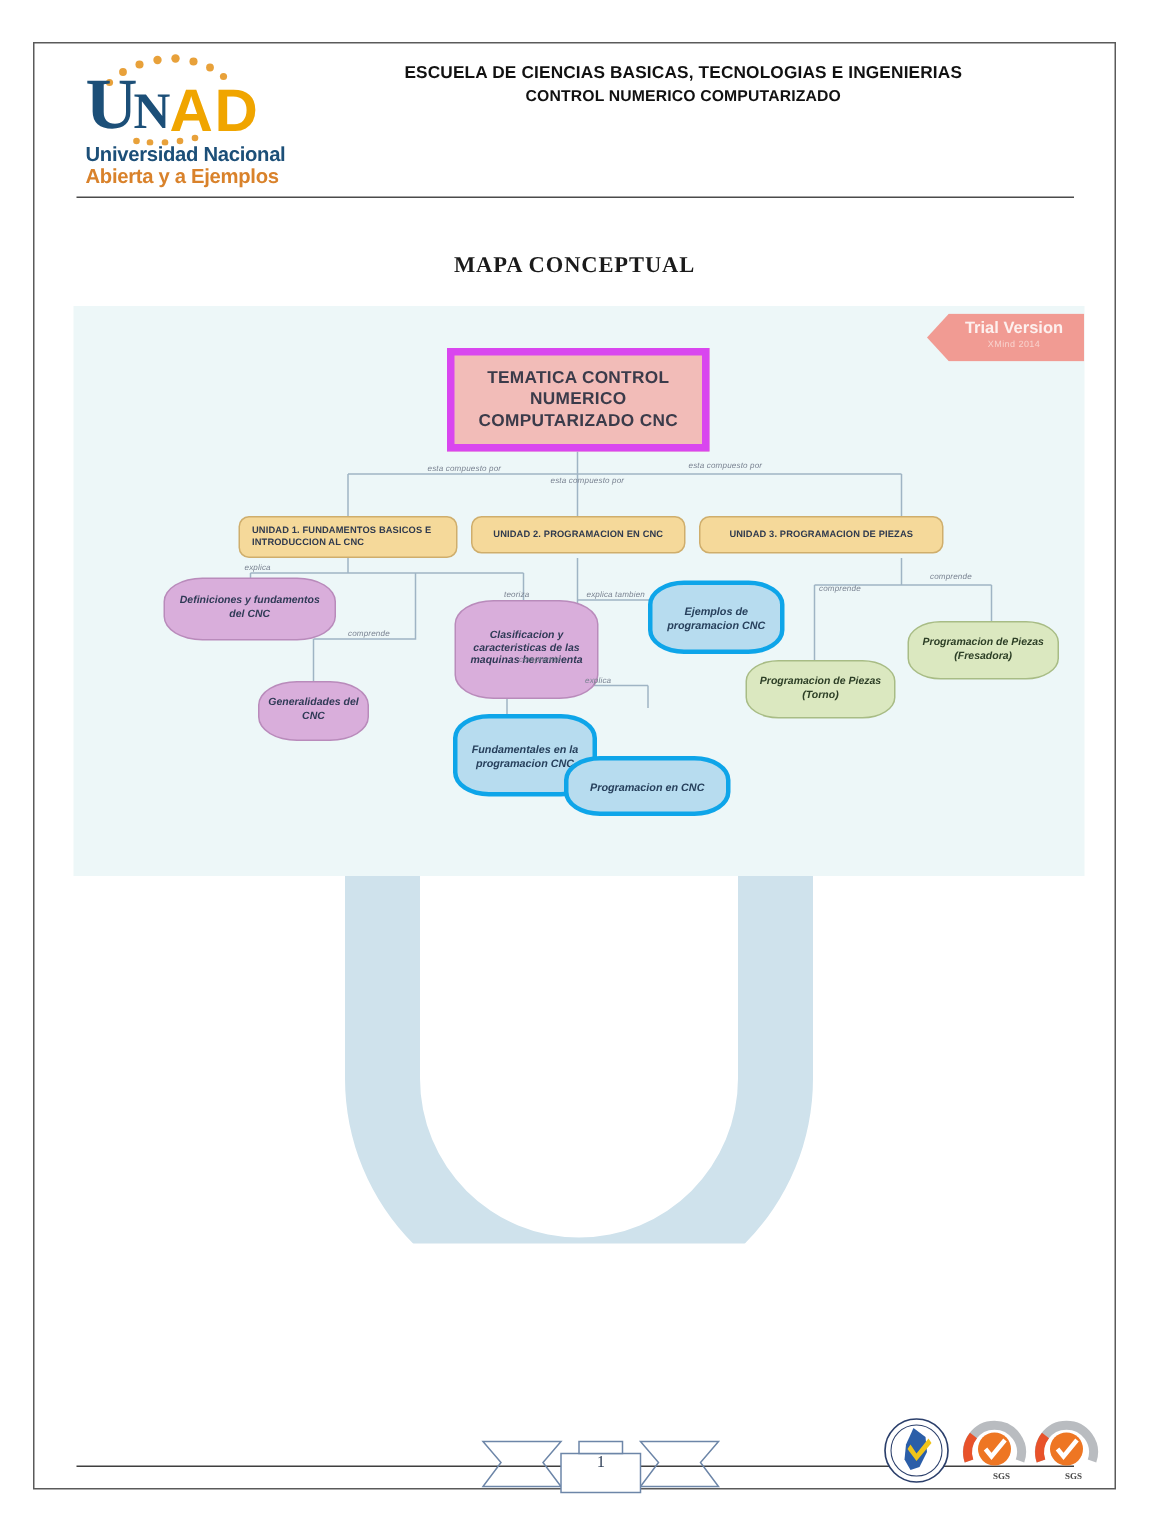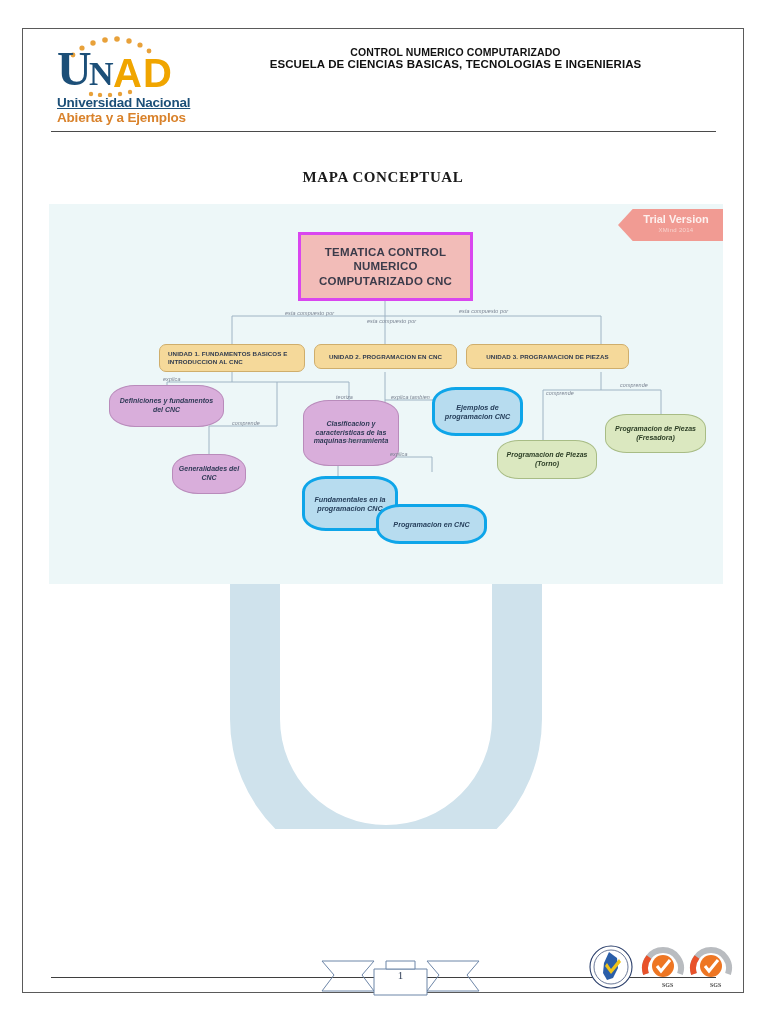--- a/index.html
+++ b/index.html
@@ -48,21 +48,20 @@
     width: 136px; height: 52px;
   }
   .logo-l1 {
     position: absolute;
     left: 6px; top: 62px;
     font-size: 13.5px;
     font-weight: bold;
     color: #1c4f78;
     letter-spacing: -0.2px;
     white-space: nowrap;
-    text-decoration: underline;
   }
   .logo-l2 {
     position: absolute;
     left: 6px; top: 77px;
     font-size: 13.5px;
     font-weight: bold;
     color: #d9822b;
     letter-spacing: -0.2px;
     white-space: nowrap;
   }
@@ -164,21 +163,21 @@
     align-items: center;
     justify-content: center;
     text-align: center;
     line-height: 1.25;
     color: #2d3a52;
   }
   .node span { display:block; padding: 0 4px; }
 
   .n-root {
     background: #f2bcb8;
-    border: 3px solid #d946ef;
+    border: 5px solid #d946ef;
     font-size: 11.5px;
     font-weight: bold;
     color: #3b3b4a;
     letter-spacing: 0.2px;
     justify-content: center;
   }
   .n-unit {
     background: #f5d99a;
     border: 1px solid #cfae6c;
     border-radius: 7px;
@@ -307,22 +306,22 @@
           <circle cx="55" cy="50" r="2.2"></circle>
           <circle cx="65" cy="49" r="2.2"></circle>
           <circle cx="75" cy="47" r="2.2"></circle>
         </g>
       </svg>
       <div class="logo-l1">Universidad Nacional</div>
       <div class="logo-l2">Abierta y a Ejemplos</div>
     </div>
 
     <div id="header-titles">
+      <div id="header-line1">ESCUELA DE CIENCIAS BASICAS, TECNOLOGIAS E INGENIERIAS</div>
       <div id="header-line2">CONTROL NUMERICO COMPUTARIZADO</div>
-      <div id="header-line1">ESCUELA DE CIENCIAS BASICAS, TECNOLOGIAS E INGENIERIAS</div>
     </div>
     <div id="header-rule"></div>
   </div>
 
   <div id="doc-title">MAPA CONCEPTUAL</div>
 
   <div id="canvas">
 
     <svg id="canvas-svg" width="674" height="380">
       <g stroke="#9fb4c4" stroke-width="1" fill="none">

